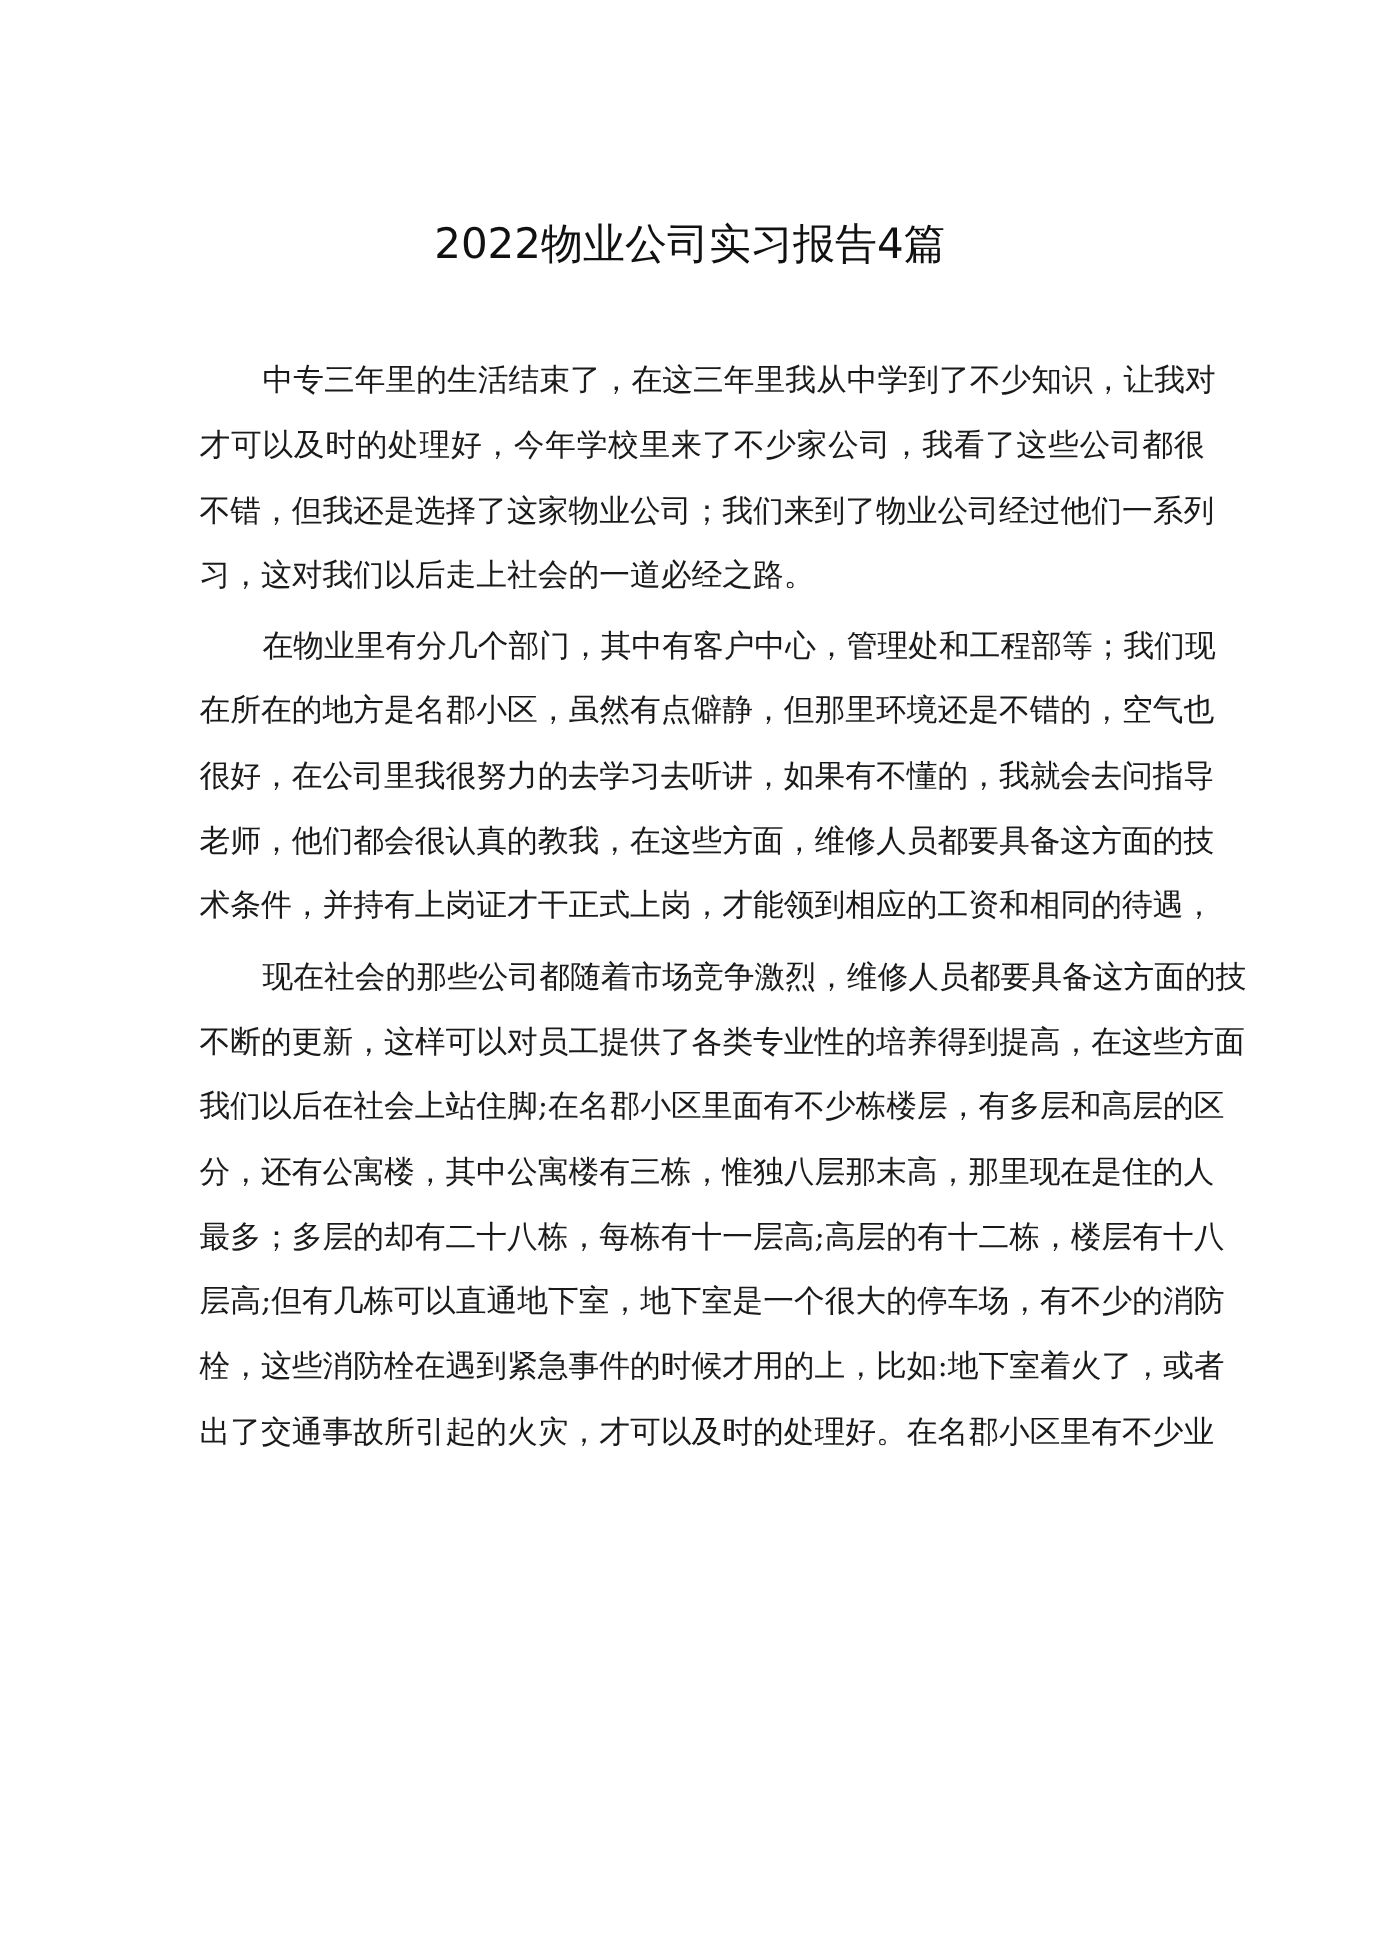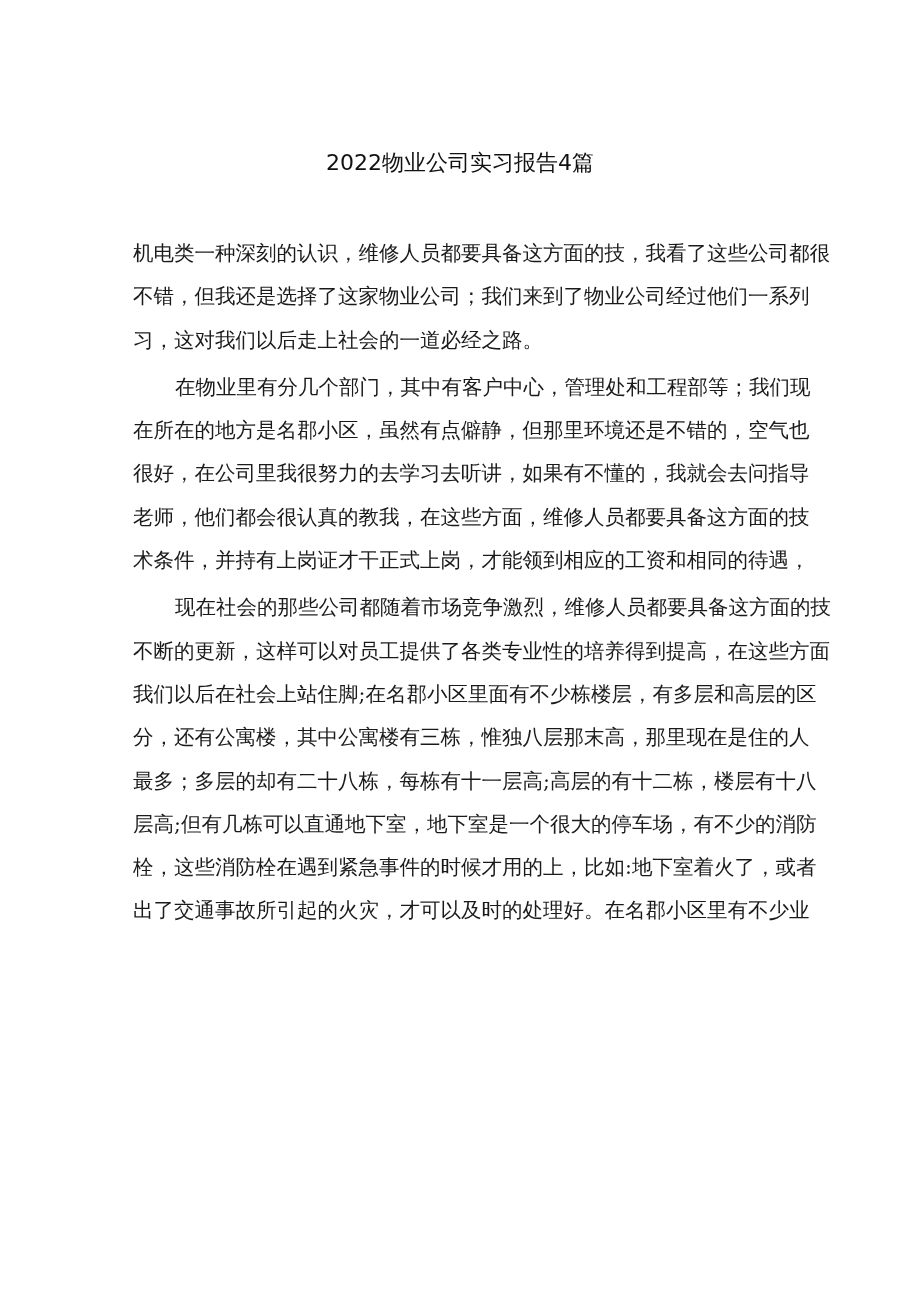--- a/index.html
+++ b/index.html
@@ -22,21 +22,21 @@
       height: 1301px;
       background: #ffffff;
     }
     .title {
       position: absolute;
       top: 146px;
       left: 0;
       width: 920px;
       text-align: center;
       font-family: "DejaVu Sans", "Liberation Sans", sans-serif;
-      font-size: 22px;
+      font-size: 28px;
       line-height: 34px;
       color: #111;
       letter-spacing: 0px;
     }
     .body {
       position: absolute;
       top: 232px;
       left: 133px;
       width: 670px;
     }
@@ -62,21 +62,22 @@
     }
   </style>
 </head>
 <body>
 
 <div class="page">
   <div class="title">2022物业公司实习报告4篇</div>
 
   <div class="body">
     <div class="para">
-      <span class="line">机电类一种深刻的认识，维修人员都要具备这方面的技，我看了这些公司都很</span>
+      <span class="line indent">中专三年里的生活结束了，在这三年里我从中学到了不少知识，让我对</span>
+      <span class="line">才可以及时的处理好，今年学校里来了不少家公司，我看了这些公司都很</span>
       <span class="line">不错，但我还是选择了这家物业公司；我们来到了物业公司经过他们一系列</span>
       <span class="line last">习，这对我们以后走上社会的一道必经之路。</span>
     </div>
 
     <div class="para">
       <span class="line indent">在物业里有分几个部门，其中有客户中心，管理处和工程部等；我们现</span>
       <span class="line">在所在的地方是名郡小区，虽然有点僻静，但那里环境还是不错的，空气也</span>
       <span class="line">很好，在公司里我很努力的去学习去听讲，如果有不懂的，我就会去问指导</span>
       <span class="line">老师，他们都会很认真的教我，在这些方面，维修人员都要具备这方面的技</span>
       <span class="line">术条件，并持有上岗证才干正式上岗，才能领到相应的工资和相同的待遇，</span>

